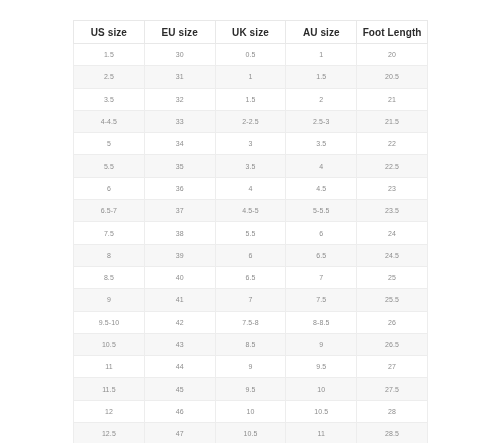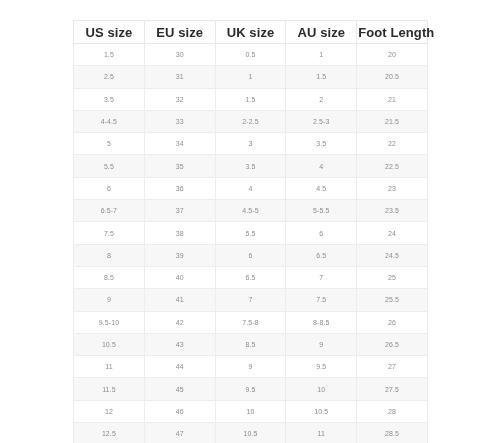--- a/index.html
+++ b/index.html
@@ -31,21 +31,21 @@
     table-layout: fixed;
     background: #ffffff;
   }
   table.size-table col {
     width: 70.8px;
   }
   table.size-table th {
     height: 22px;
     text-align: center;
     vertical-align: middle;
-    font-size: 13px;
+    font-size: 10px;
     font-weight: bold;
     color: #2b2b2b;
     background: #ffffff;
     border: 1px solid #e8e8e8;
     padding: 0 1px;
     letter-spacing: 0.1px;
     white-space: nowrap;
   }
   table.size-table td {
     height: 21.3px;

